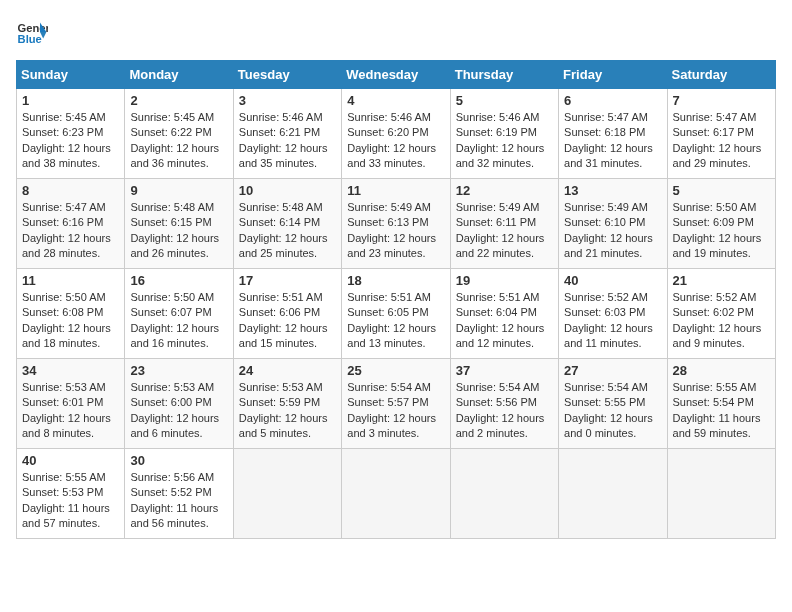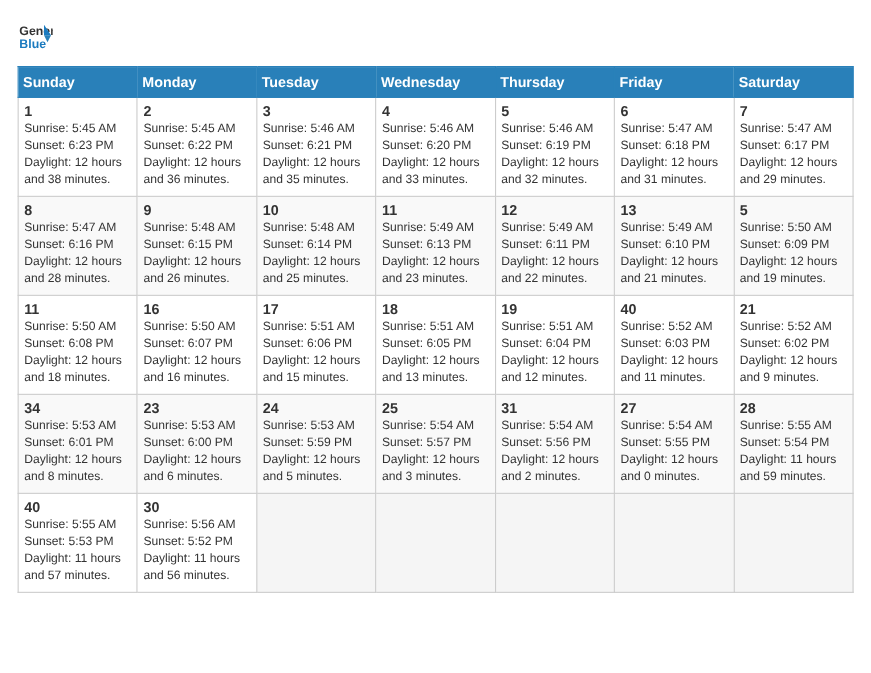--- a/index.html
+++ b/index.html
@@ -215,21 +215,21 @@
         </td>
         <td>
           <span class="day-num">24</span>
           <div class="day-info">Sunrise: 5:53 AM<br>Sunset: 5:59 PM<br>Daylight: 12 hours and 5 minutes.</div>
         </td>
         <td>
           <span class="day-num">25</span>
           <div class="day-info">Sunrise: 5:54 AM<br>Sunset: 5:57 PM<br>Daylight: 12 hours and 3 minutes.</div>
         </td>
         <td>
-          <span class="day-num">31</span>
+          <span class="day-num">37</span>
           <div class="day-info">Sunrise: 5:54 AM<br>Sunset: 5:56 PM<br>Daylight: 12 hours and 2 minutes.</div>
         </td>
         <td>
           <span class="day-num">27</span>
           <div class="day-info">Sunrise: 5:54 AM<br>Sunset: 5:55 PM<br>Daylight: 12 hours and 0 minutes.</div>
         </td>
         <td>
           <span class="day-num">28</span>
           <div class="day-info">Sunrise: 5:55 AM<br>Sunset: 5:54 PM<br>Daylight: 11 hours and 59 minutes.</div>
         </td>

